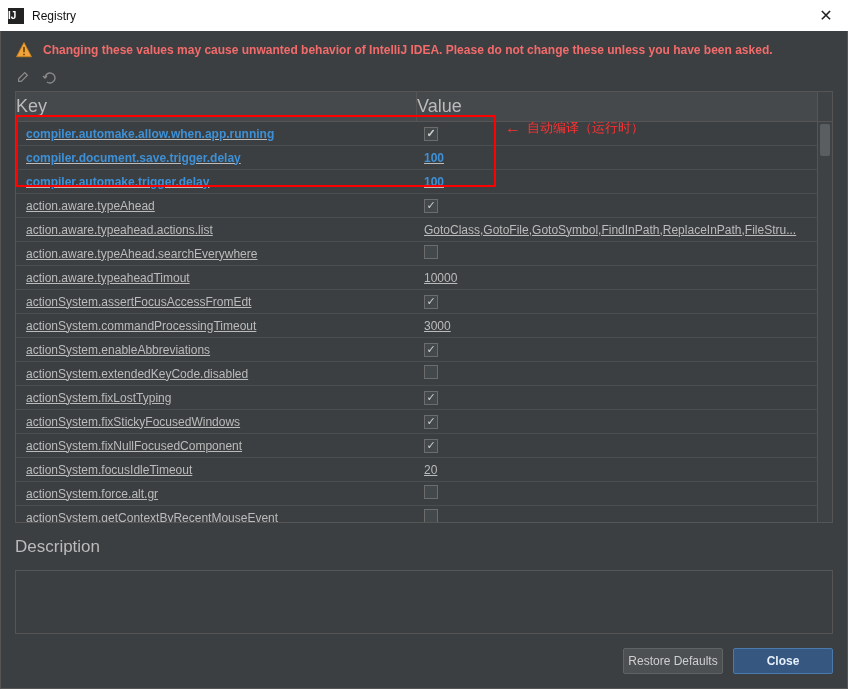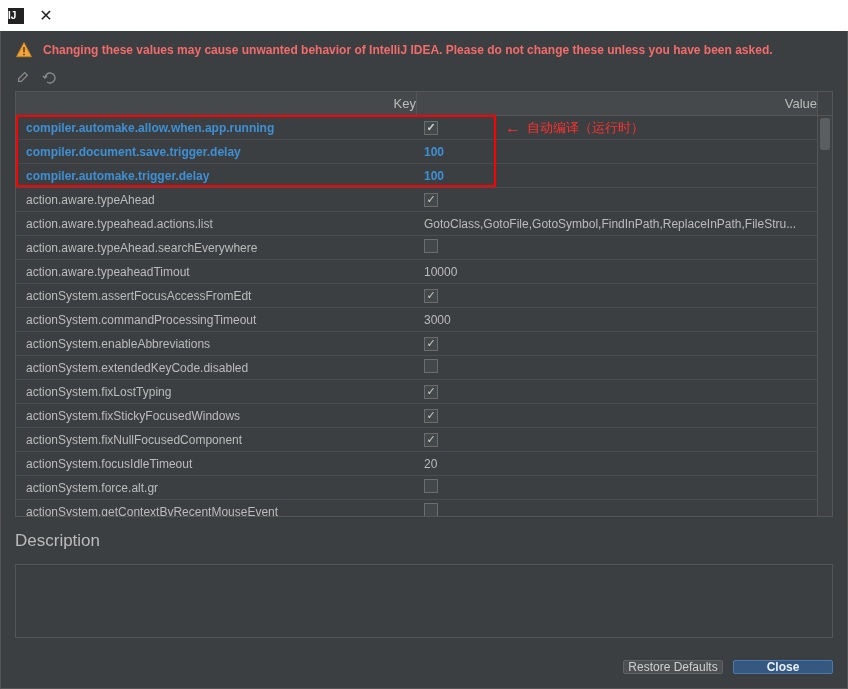--- a/index.html
+++ b/index.html
@@ -73,35 +73,36 @@
     position: relative;
     margin: 0 14px;
     flex: 0 0 auto;
   }
   .table-header {
     display: flex;
     background: #45494b;
     border: 1px solid #555;
   }
   .table-header .col {
-    text-align: right;
-    color: #bbbbbb;
-    font-size: 13px;
+    text-align: left;
+    color: #bbbbbb;
+    font-size: 18px;
     padding: 4px 0;
   }
   .col-key { width: 400px; border-right:1px solid #555; }
   .col-val { flex: 1; }
   .scrollbar-spacer { width: 14px; background:#3e4244; border-left:1px solid #555; }
 
   .rows {
     position: relative;
     border: 1px solid #555;
     border-top: none;
     height: 400px;
     overflow: hidden;
+    text-decoration: underline;
   }
   .row {
     display: flex;
     height: 23px;
     align-items: center;
     border-bottom: 1px solid #4a4d4f;
     font-size: 12px;
   }
   .row .k {
     width: 400px;
@@ -170,21 +171,21 @@
   }
   .spacer-flex { flex: 1; }
   .buttons {
     display: flex;
     justify-content: flex-end;
     gap: 10px;
     padding: 14px;
   }
   .btn {
     min-width: 100px;
-    height: 14px;
+    height: 26px;
     display: flex; align-items:center; justify-content:center;
     font-size: 12px;
     border-radius: 2px;
     cursor: pointer;
     box-sizing: border-box;
   }
   .btn-default {
     background: #4c5052;
     border: 1px solid #5e6364;
     color: #cfcfcf;
@@ -196,20 +197,21 @@
     font-weight: bold;
   }
 </style>
 </head>
 <body>
 
 <div class="titlebar">
   <div class="app-icon">
       <span>IJ</span>
     </div>
+  <div class="title">Registry</div>
   <div class="close-icon">✕</div>
 </div>
 
 <div class="body">
 
   <div class="warning-row">
     <svg class="warn-icon" viewBox="0 0 24 24">
       <polygon points="12,2 22,21 2,21" fill="#f2a33a" stroke="#c98117" stroke-width="1"></polygon>
       <rect x="11" y="8" width="2" height="7" fill="#5a3b00"></rect>
       <rect x="11" y="17" width="2" height="2" fill="#5a3b00"></rect>

